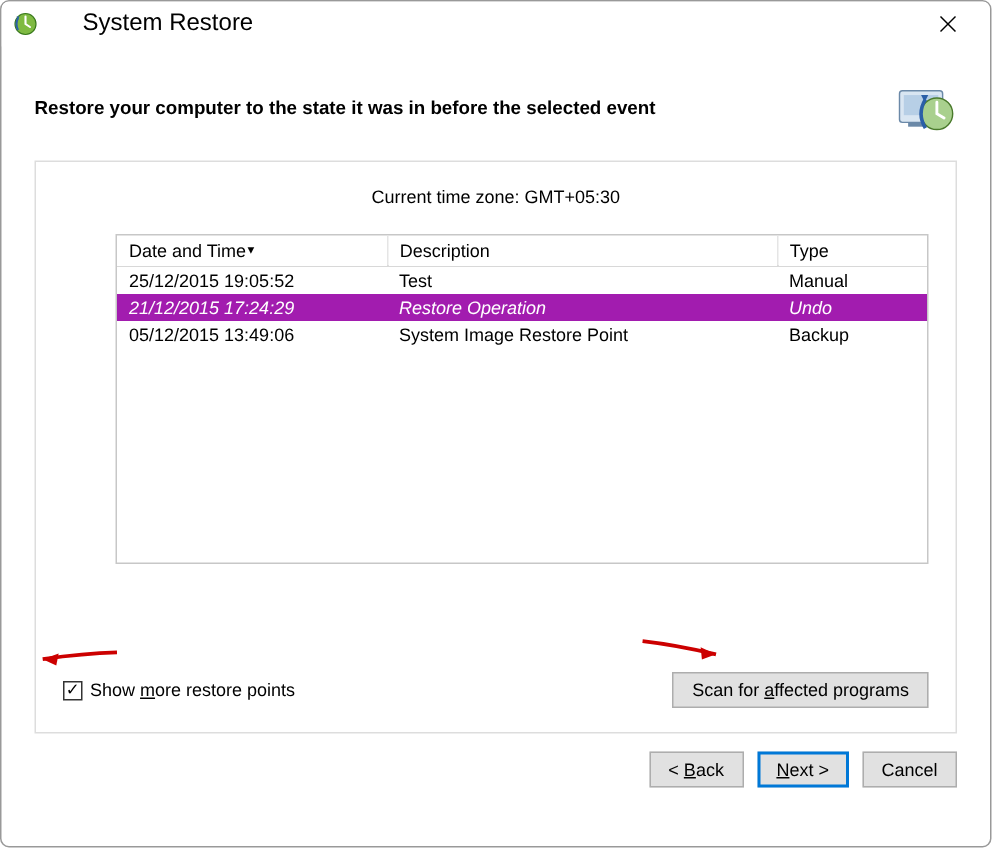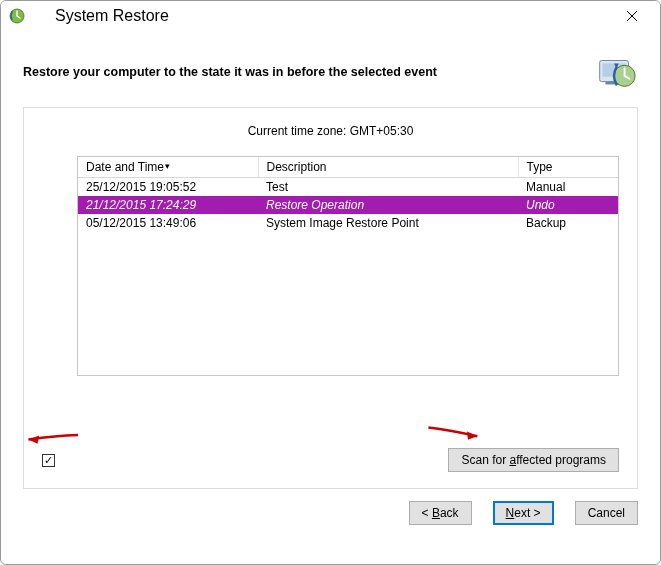--- a/index.html
+++ b/index.html
@@ -143,21 +143,21 @@
       cursor: pointer;
       font-family: inherit;
     }
     .btn.default {
       border: 2px solid #0078d7;
       padding: 3px 11px;
     }
     .footer {
       display: flex;
       justify-content: flex-end;
-      gap: 21px;
+      gap: 9px;
       padding: 12px 22px 18px 22px;
     }
     .u { text-decoration: underline; }
     .arrow {
       position: absolute;
       width: 60px;
       height: 40px;
       pointer-events: none;
     }
     .arrow.left { left: -5px; bottom: 30px; transform: rotate(25deg); }
@@ -244,20 +244,23 @@
       <polygon points="12,30 20,22 22,30" fill="#c00"></polygon>
     </svg>
     <svg class="arrow right" viewBox="0 0 60 40">
       <path d="M5 5 Q25 15 48 30" stroke="#c00" stroke-width="2.5" fill="none"></path>
       <polygon points="48,30 40,22 38,30" fill="#c00"></polygon>
     </svg>
 
     <div class="bottom-row">
       <label class="checkbox-wrap">
         <span class="chk">✓</span>
+        <span>
+          <span>Show </span><span class="u">m</span><span>ore restore points</span>
+        </span>
       </label>
       <button class="btn">
         <span>Scan for </span><span class="u">a</span><span>ffected programs</span>
       </button>
     </div>
   </div>
 </div>
 
 <div class="footer">
   <button class="btn">

